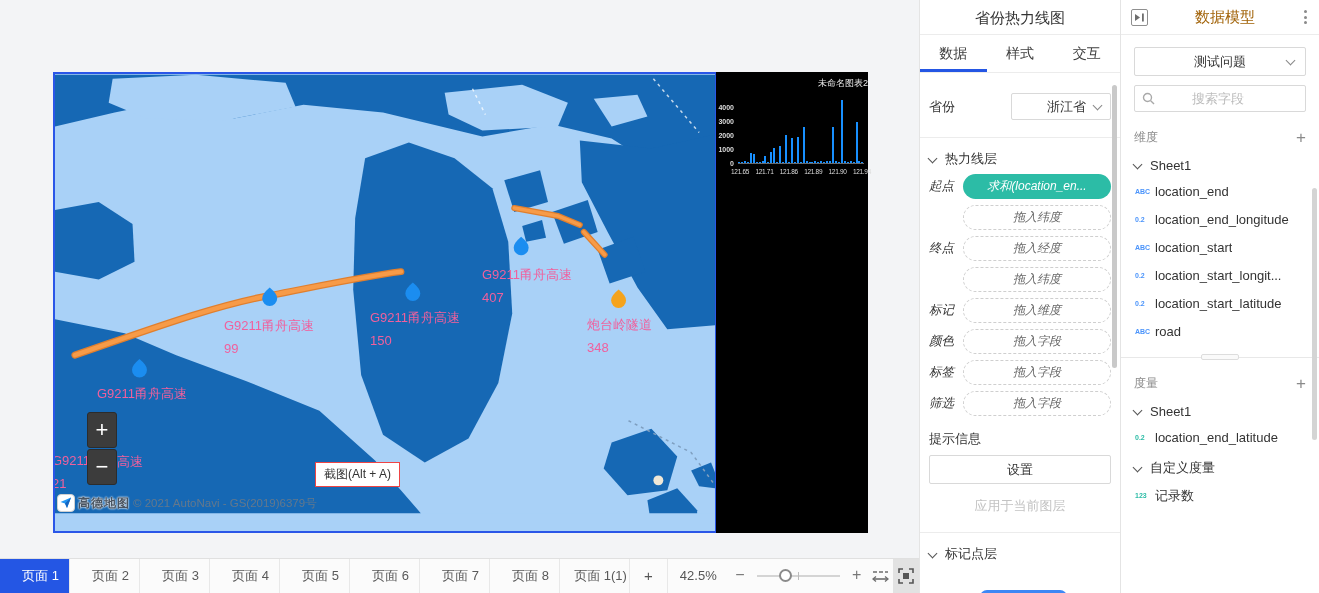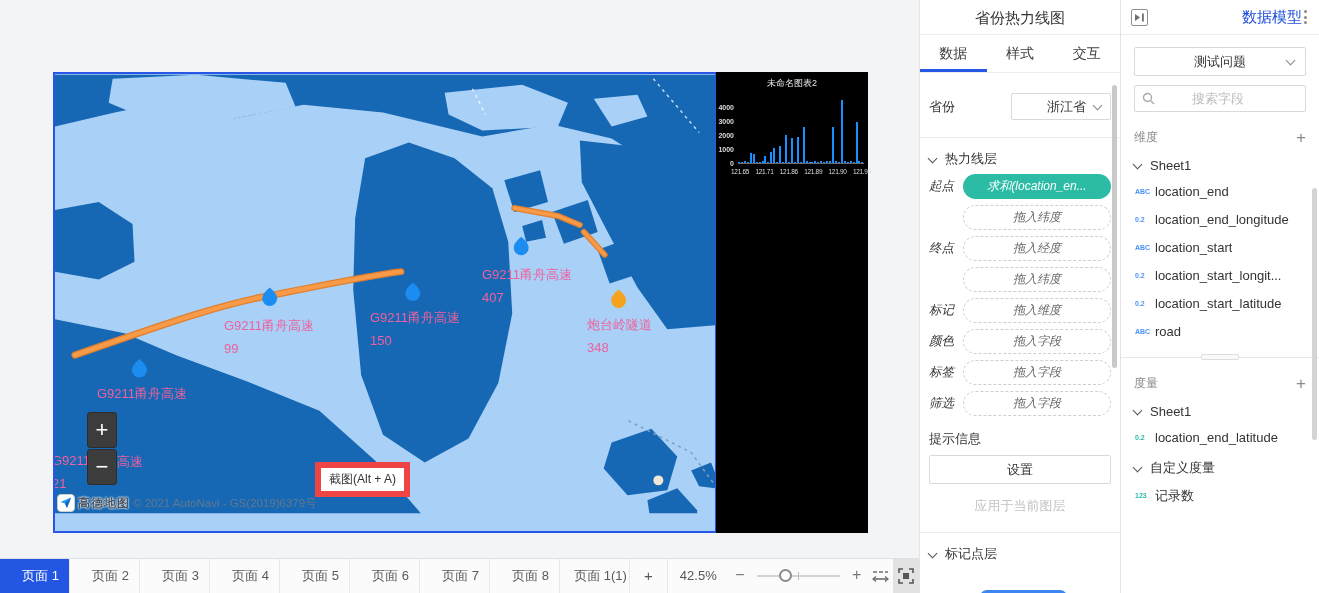--- a/index.html
+++ b/index.html
@@ -11,32 +11,32 @@
 
   
   .map-widget { position:absolute; left:53px; top:72px; width:664px; height:461px; border:2px solid #2a56e8; background:#a9d1f7; }
   .map-title-bar { height:17px; background:#000; color:#fff; font-size:9px; line-height:17px; text-align:center; }
   .map-body { position:relative; width:660px; height:440px; overflow:hidden; background:#a9d1f7; }
   .map-body svg.map-svg { position:absolute; left:0; top:0; }
   .map-label { position:absolute; color:#f0609d; font-size:13px; line-height:15px; white-space:nowrap; }
   .map-label .val { margin-top:8px; }
   .zoom-ctrl { position:absolute; left:32px; top:338px; width:30px; display:flex; flex-direction:column; gap:1px; }
   .zoom-ctrl button { width:30px; height:36px; background:#3c3c3c; color:#fff; border:1px solid #2c2c2c; font-size:22px; line-height:30px; border-radius:3px; cursor:pointer; }
-  .map-tooltip { position:absolute; left:260px; top:388px; background:#fff; border:6px solid #ef4444; color:#333; font-size:12px; padding:3px 8px; white-space:nowrap; }
+  .map-tooltip { position:absolute; left:260px; top:388px; background:#fff; border:1px solid #ef4444; color:#333; font-size:12px; padding:3px 8px; white-space:nowrap; }
   .attribution { position:absolute; left:2px; top:420px; display:flex; align-items:center; gap:3px; }
   .amap-logo { width:18px; height:18px; background:#fff; border-radius:4px; border:1px solid #d0d0d0; display:flex; align-items:center; justify-content:center; }
   .attr-brand { font-size:12px; font-weight:bold; color:#4a5562; text-shadow:0 0 2px #fff,0 0 2px #fff; letter-spacing:1px; }
   .attr-copy { font-size:11.5px; color:#64788c; }
   .sel-handle { position:absolute; background:#2a56e8; }
   .h-top { left:325px; top:-2px; width:9px; height:4px; }
   .h-right { right:-2px; top:226px; width:4px; height:9px; }
 
   
   .chart-widget { position:absolute; left:716px; top:72px; width:152px; height:461px; background:#000; }
-  .chart-title { padding-top:5px; text-align:center; color:#e8e8e8; font-size:9px; }
+  .chart-title { padding-top:5px; text-align:right; color:#e8e8e8; font-size:9px; }
   .plot { position:absolute; left:22px; top:28px; width:126px; height:64px; }
   .bars { position:absolute; left:0; top:0; width:126px; height:64px; display:flex; align-items:flex-end; justify-content:space-between; border-bottom:1px solid #6a6a6a; }
   .bars .bar { width:2px; background:#1890ff; }
   .yaxis { position:absolute; left:-21px; top:0; width:18px; height:64px; }
   .yaxis span { position:absolute; right:1px; font-size:7px; font-weight:bold; color:#ddd; }
   .xaxis { position:absolute; left:-7px; top:68px; width:140px; display:flex; justify-content:space-between; }
   .xaxis span { font-size:6.5px; color:#ddd; letter-spacing:-0.3px; }
 
   
   .bottom-bar { position:absolute; left:0; top:558px; width:919px; height:35px; background:#fbfbfb; border-top:1px solid #e0e0e0; display:flex; align-items:stretch; }
@@ -74,21 +74,21 @@
   .tip-label { margin-top:14px; font-size:13px; color:#333; }
   .settings-btn { margin-top:7px; width:100%; height:29px; background:#fff; border:1px solid #d9d9d9; border-radius:2px; font-size:13px; color:#333; cursor:pointer; }
   .apply-note { margin-top:13px; text-align:center; font-size:13px; color:#c3c3c3; }
   .blue-pill-cut { position:absolute; left:60px; top:590px; width:87px; height:14px; border-radius:12px; background:#3d87f5; }
   .sp-scroll { position:absolute; right:3px; top:85px; width:5px; height:283px; background:#c9c9c9; border-radius:3px; }
   .dm-scroll { position:absolute; right:2px; top:188px; width:5px; height:252px; background:#d4d4d4; border-radius:3px; }
 
   
   .data-panel { position:absolute; left:1120px; top:0; width:199px; height:593px; background:#fff; border-left:1px solid #e4e4e4; }
   .dm-header { height:35px; display:flex; align-items:center; padding:0 10px; border-bottom:1px solid #ececec; }
-  .dm-title { flex:1; text-align:right; font-size:15px; color:#1d4ed8; }
+  .dm-title { flex:1; text-align:center; font-size:15px; color:#a16207; }
   .collapse-btn { width:17px; height:17px; border:1px solid #8f8f8f; border-radius:2px; display:flex; align-items:center; justify-content:center; cursor:pointer; }
   .kebab { display:flex; flex-direction:column; gap:2.5px; cursor:pointer; padding:2px; }
   .kebab i { width:3px; height:3px; border-radius:50%; background:#8a8a8a; }
   .q-select { margin:12px 13px 0; height:29px; border:1px solid #d9d9d9; border-radius:2px; display:flex; align-items:center; justify-content:center; position:relative; font-size:13px; color:#333; cursor:pointer; }
   .q-select .chev { position:absolute; right:11px; }
   .search-box { margin:9px 13px 0; height:27px; border:1px solid #d9d9d9; border-radius:2px; display:flex; align-items:center; padding:0 7px; gap:5px; }
   .search-box input { border:none; outline:none; flex:1; font-size:13px; color:#333; min-width:0;margin-left:32px; }
   .search-box input::placeholder { color:#bcbcbc; }
   .dm-section { margin:17px 13px 0; display:flex; align-items:center; justify-content:space-between; }
   .dm-section .cap { font-size:12px; color:#8a8a8a; }

